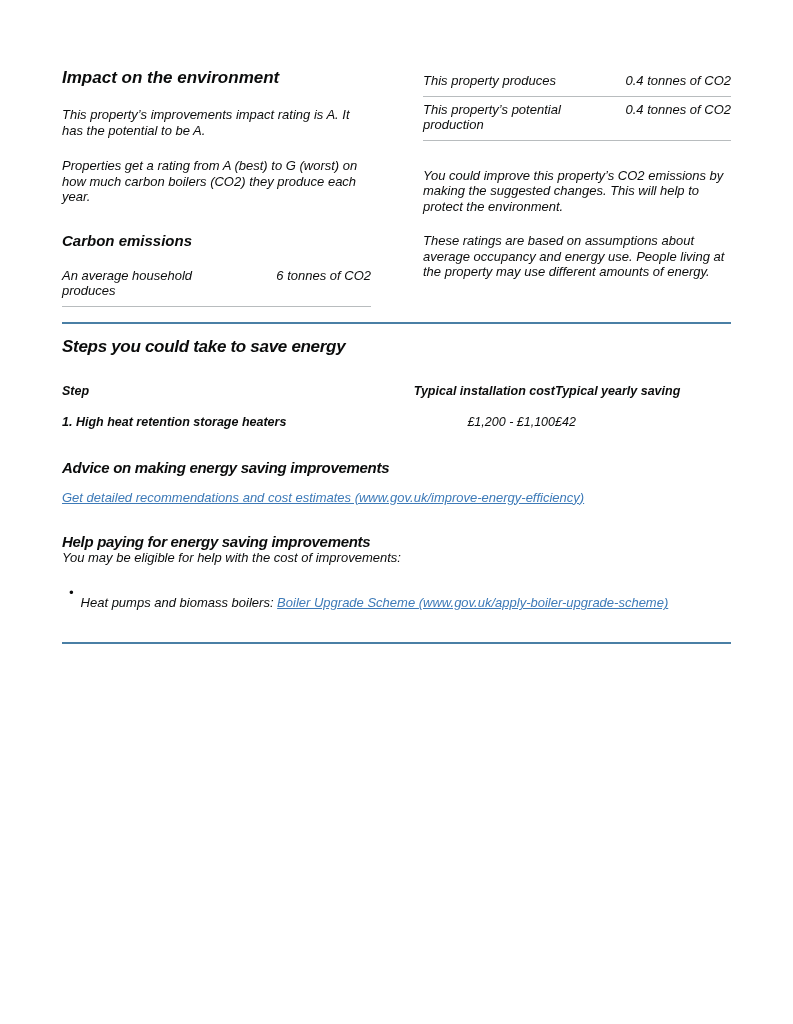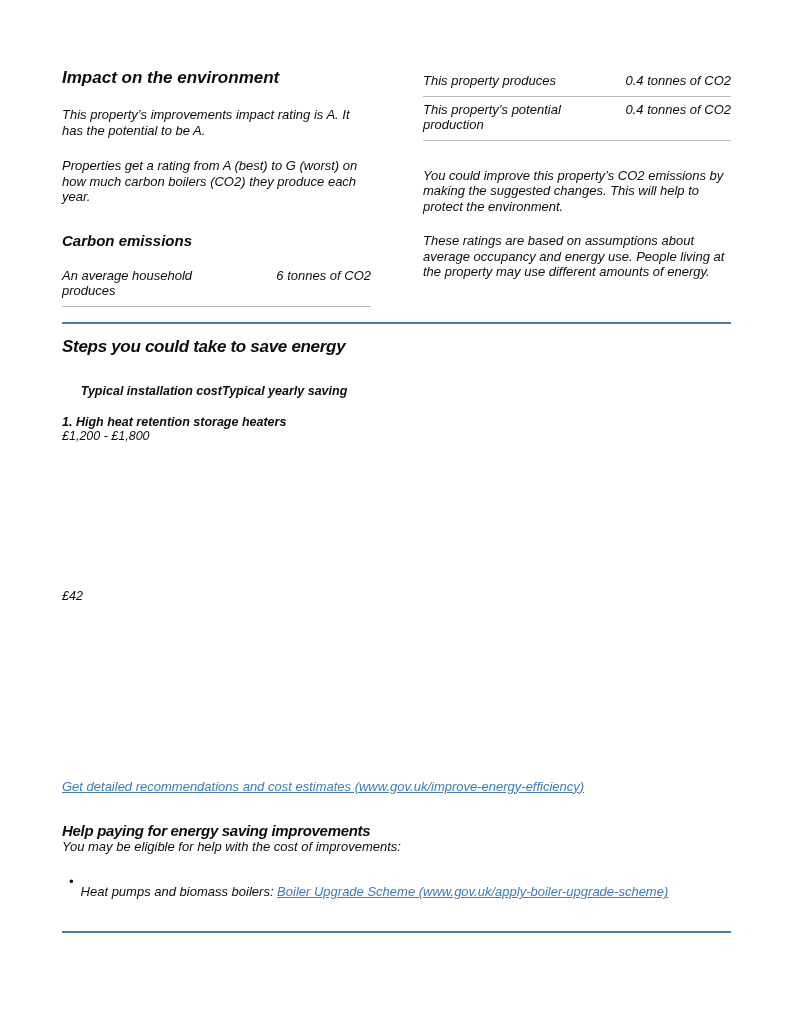--- a/index.html
+++ b/index.html
@@ -77,21 +77,21 @@
   
   .steps-title { margin-top: 13px; }
   .steps-table { margin-top: 28px; }
   .steps-hrow, .steps-drow {
     display: flex;
     align-items: baseline;
     font-size: 12.5px;
     line-height: 14px;
   }
   .steps-hrow { font-weight: bold; }
-  .steps-drow { margin-top: 17px; flex-direction: column; }
+  .steps-drow { margin-top: 17px; }
   .cell-step   { flex: 1 1 auto; text-align: left; }
   .cell-cost   { flex: 0 0 160px; text-align: right; }
   .cell-saving { flex: 0 0 176px; text-align: left; }
   .steps-drow .cell-step { font-weight: bold; }
   
   .advice-title { margin-top: 30px; }
   .link {
     display: inline-block;
     margin-top: 14px;
     font-size: 13px;
@@ -150,31 +150,33 @@
 
   </div>
 
   <hr class="rule-blue rule-top">
 
   
   <h1 class="h-main h-condensed steps-title">Steps you could take to save energy</h1>
 
   <div class="steps-table">
     <div class="steps-hrow">
+      <span class="cell-step">Step</span>
       <span class="cell-cost">Typical installation cost</span>
       <span class="cell-saving">Typical yearly saving</span>
     </div>
     <div class="steps-drow">
       <span class="cell-step">1. High heat retention storage heaters</span>
-      <span class="cell-cost">£1,200 - £1,800</span>
+      <span class="cell-cost">£1,200 - £1,100</span>
       <span class="cell-saving">£42</span>
     </div>
   </div>
 
   
+  <h2 class="h-sub h-condensed advice-title">Advice on making energy saving improvements</h2>
   <a class="link">Get detailed recommendations and cost estimates (www.gov.uk/improve-energy-efficiency)</a>
 
   
   <h2 class="h-sub h-condensed help-title">Help paying for energy saving improvements</h2>
   <p class="body-text help-intro">You may be eligible for help with the cost of improvements:</p>
 
   <div class="bullet-item">
     <span class="bullet-marker">•</span>
     <span><span>Heat pumps and biomass boilers: </span><a class="link">Boiler Upgrade Scheme (www.gov.uk/apply-boiler-upgrade-scheme)</a></span>
   </div>

